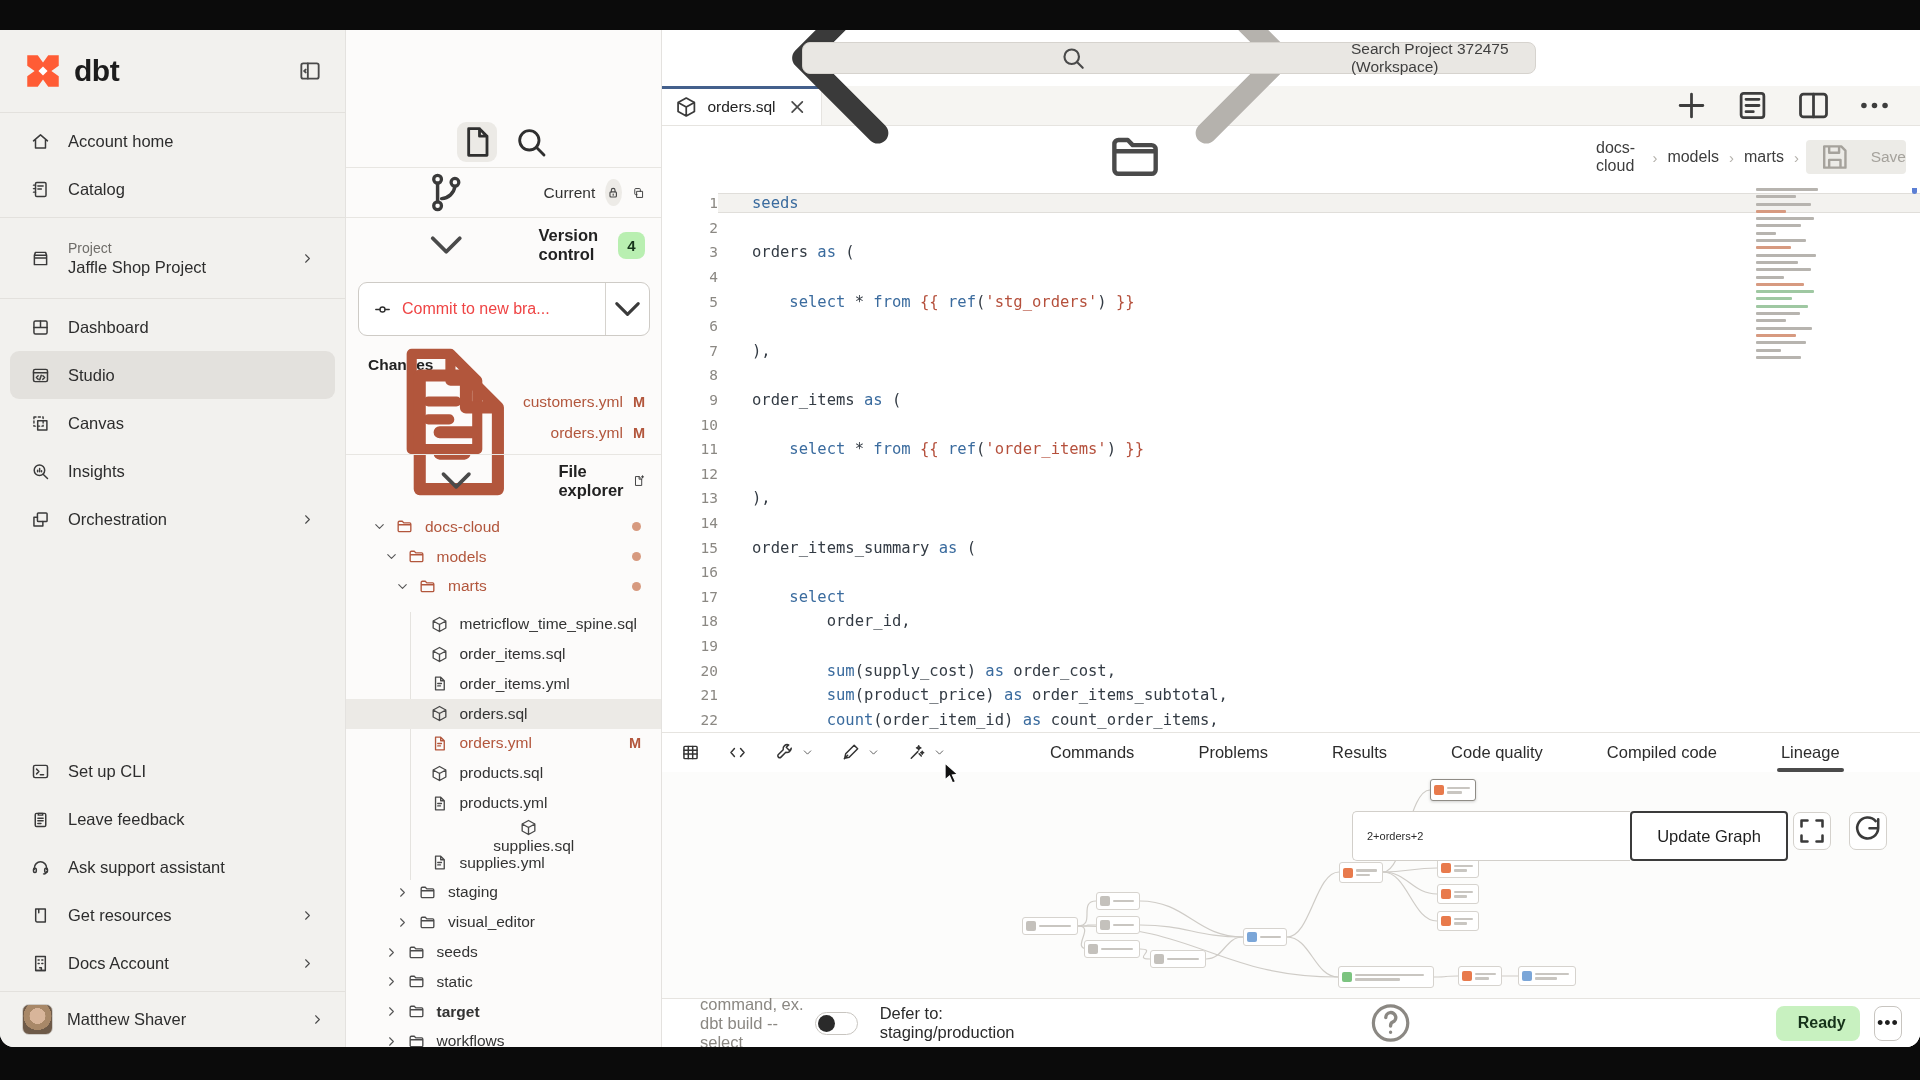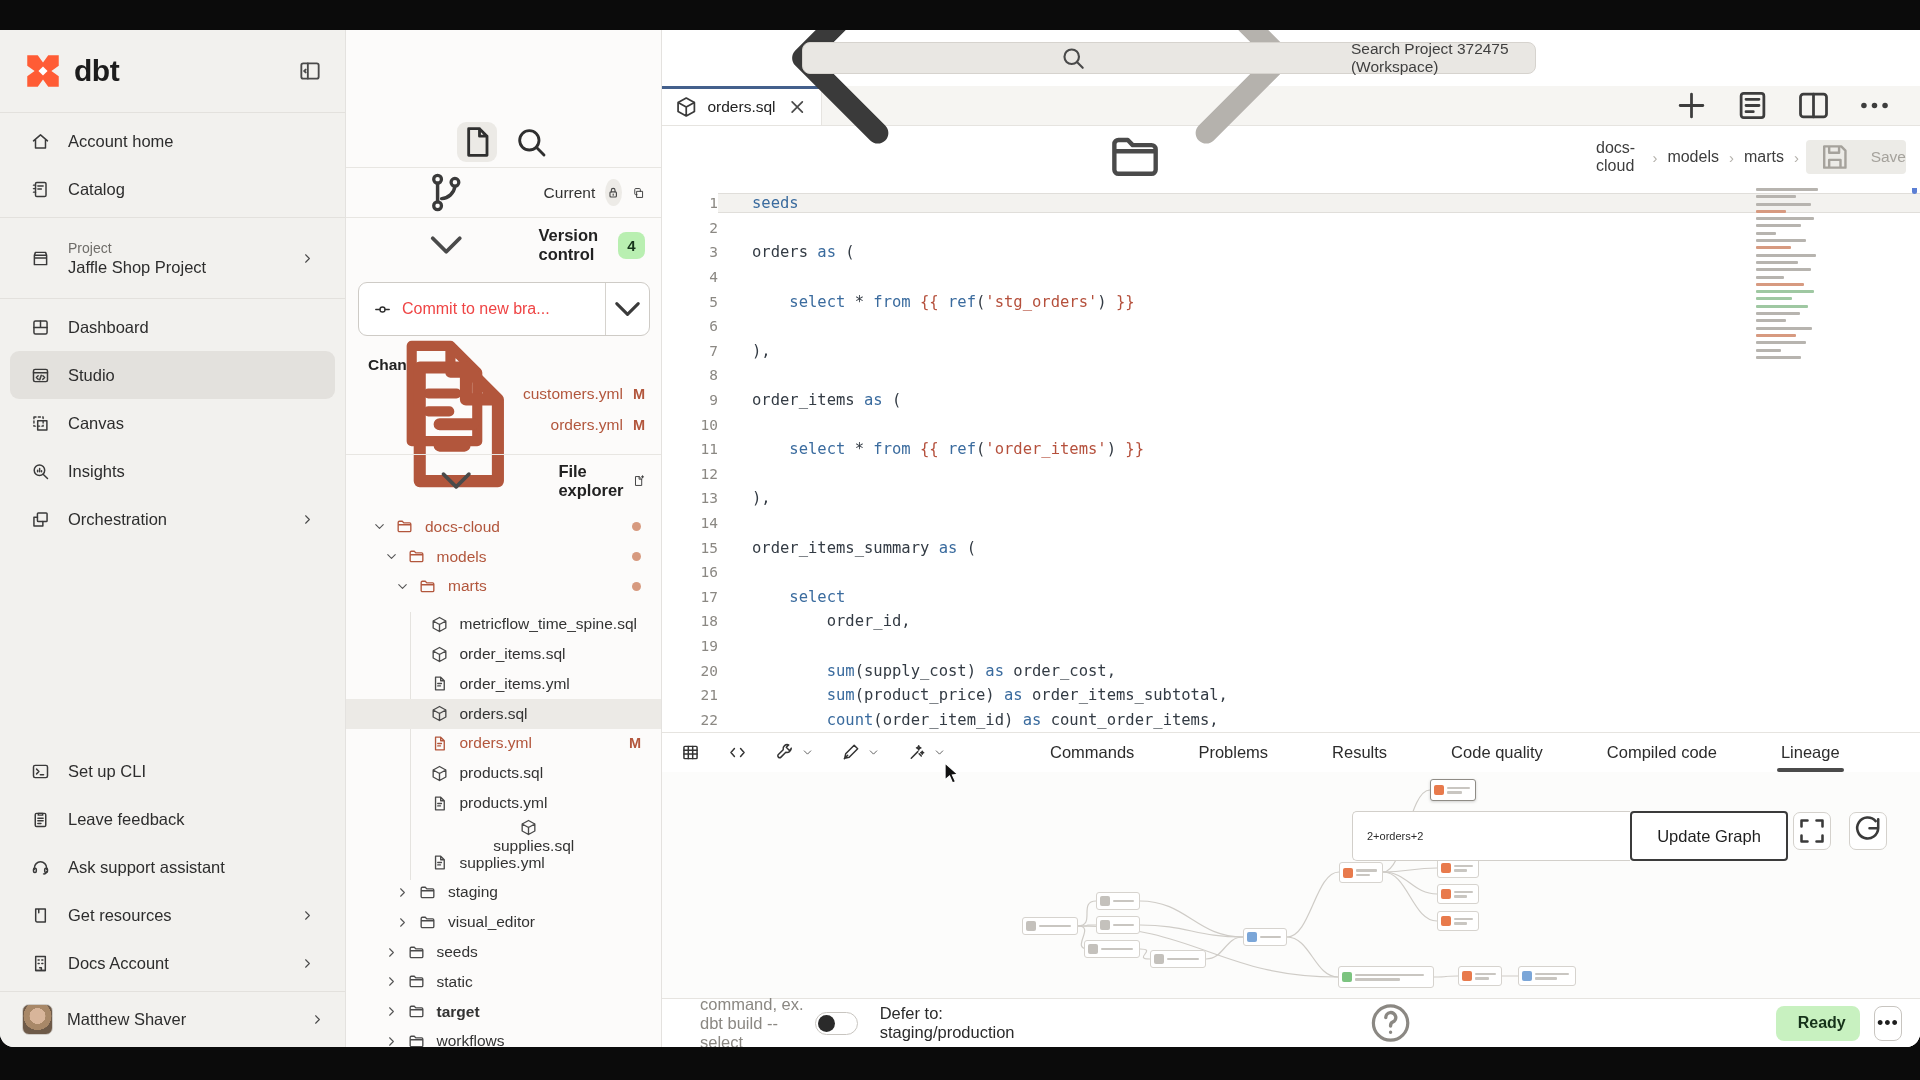--- a/index.html
+++ b/index.html
@@ -62,21 +62,21 @@
   .vc-badge { margin-left:auto; min-width:27px; height:27px; border-radius:8px; background:#b9efb1;
     color:#17351b; font-size:15px; font-weight:bold; display:flex; align-items:center; justify-content:center; }
   .commit-btn { position:absolute; left:12px; top:252px; width:292px; height:54px; background:#fff;
     border:1px solid #cecbc6; border-radius:9px; display:flex; align-items:stretch; cursor:pointer; }
   .commit-main { flex:1; display:flex; align-items:center; gap:10px; padding:0 14px; overflow:hidden; }
   .commit-main svg { width:19px; height:19px; color:#2f2f2f; flex:0 0 auto; }
   .commit-label { font-size:16px; color:#ef4444; white-space:nowrap; }
   .commit-split { width:44px; border-left:1px solid #d6d3ce; display:flex; align-items:center; justify-content:center; color:#3a3a3a; }
   .commit-split svg { width:15px; height:15px; }
   .changes-label { position:absolute; left:22px; top:326px; font-size:15.5px; font-weight:bold; color:#222; }
-  .changes-list { position:absolute; left:0; top:348px; width:100%; }
+  .changes-list { position:absolute; left:0; top:356px; width:100%; }
   .chg-row { height:31px; display:flex; align-items:center; padding:0 16px 0 24px; gap:10px; cursor:pointer; }
   .chg-row svg { width:17px; height:17px; color:#b2563c; flex:0 0 auto; }
   .chg-name { font-size:15.5px; color:#b2563c; }
   .chg-m { margin-left:auto; font-size:14.5px; color:#b2563c; font-weight:bold; }
   .fe-header { position:absolute; left:0; top:424px; width:100%; height:52px; border-top:1px solid #e8e6e2;
     display:flex; align-items:center; padding:0 16px; gap:8px; }
   .newfile-btn { margin-left:auto; width:20px; height:20px; color:#3a3a3a; cursor:pointer; }
   .tree { position:absolute; left:0; top:482px; width:100%; bottom:0; overflow:hidden; }
   .trow { height:29.8px; display:flex; align-items:center; position:relative; font-size:15.5px;
     color:#333; cursor:pointer; white-space:nowrap; }

